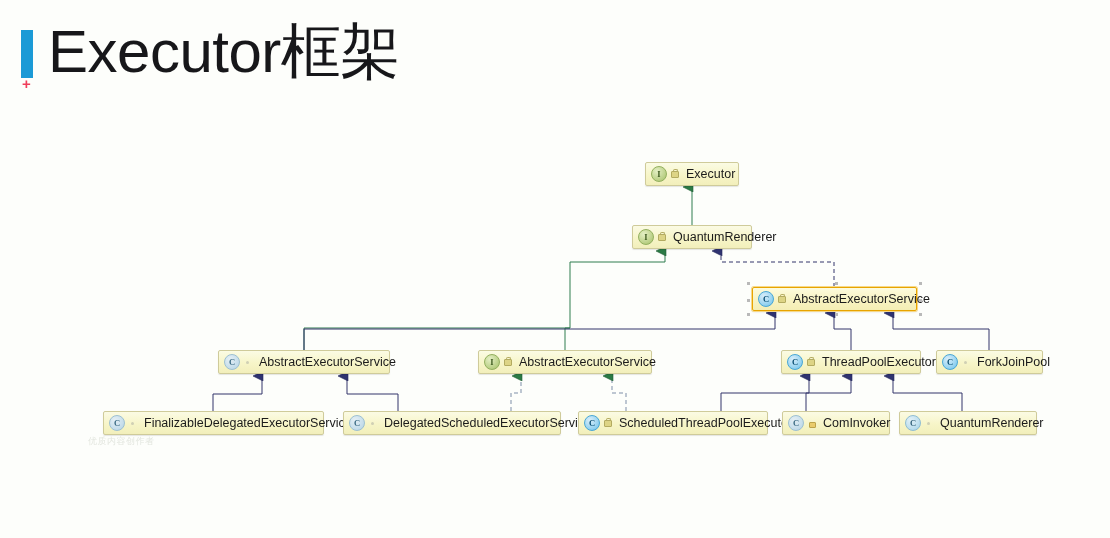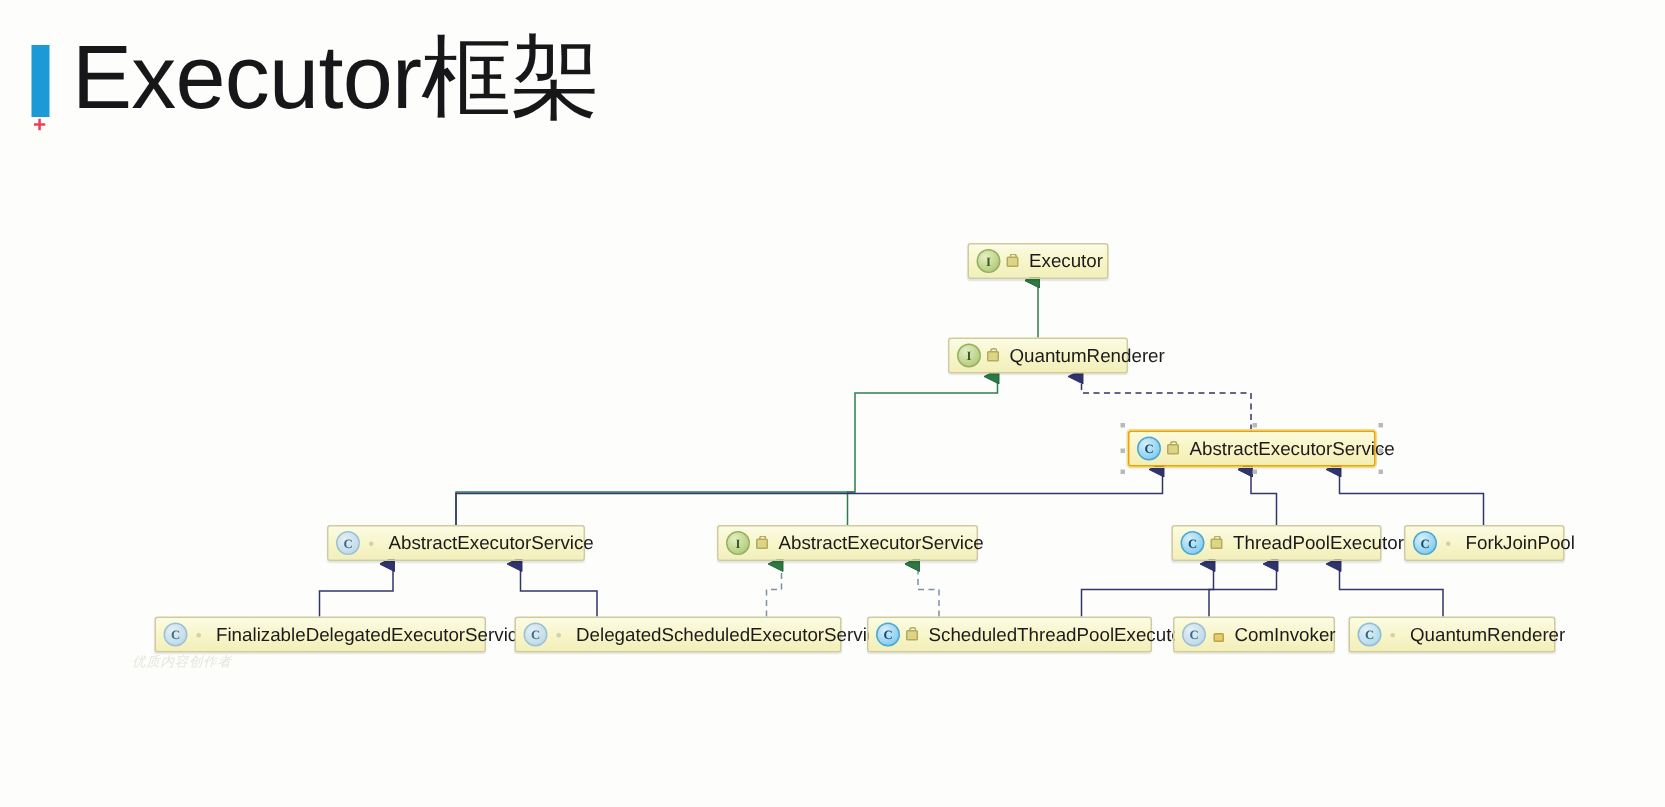--- a/index.html
+++ b/index.html
@@ -101,21 +101,21 @@
   }
   .vis.dot::after{
     content:"";position:absolute;left:3px;top:4px;width:3px;height:3px;
     background:#c9c9b0;border-radius:50%;
   }
 
   
   #watermark{
     position:absolute;left:88px;top:325px;
     font-size:9px;color:#e3e6df;letter-spacing:.5px;
-    white-space:nowrap;user-select:none;font-style:italic;
+    white-space:nowrap;user-select:none;
   }
 </style>
 </head>
 <body>
 
 <div id="title-area">
   <div id="title-bar"></div>
   <div id="title-plus">+</div>
   <div id="page-title">Executor框架</div>
 </div>

